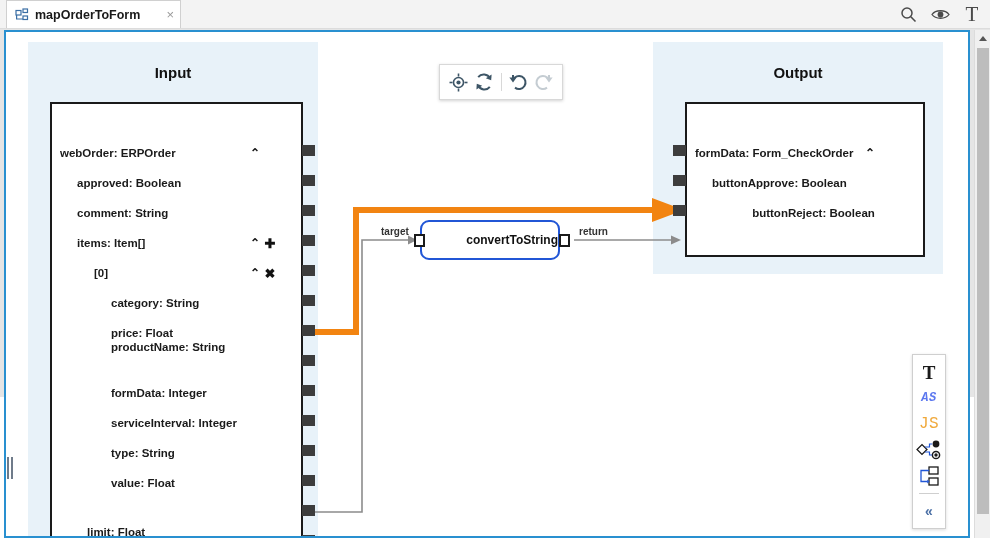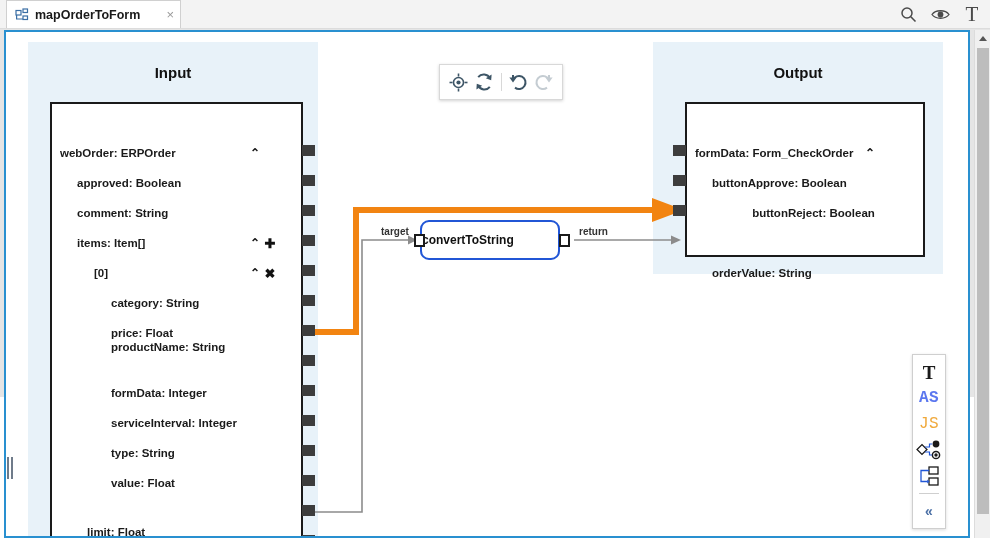--- a/index.html
+++ b/index.html
@@ -44,36 +44,36 @@
   .row{position:relative;height:30px;display:flex;align-items:center;font-size:11.5px;font-weight:bold;color:#1a1a1a;box-sizing:border-box;}
   .row .lbl{white-space:nowrap;}
   .row .acts{position:absolute;display:flex;align-items:center;gap:0px;}
   .caret{display:inline-block;width:14px;text-align:center;font-size:12px;color:#111;cursor:pointer;}
   .plus,.cross{display:inline-block;width:16px;text-align:center;font-size:13px;font-weight:bold;color:#111;cursor:pointer;}
 
   .port{position:absolute;width:13px;height:11px;background:#3d3d3d;}
 
   
   .node{position:absolute;background:#ffffff;border:2px solid #2156d6;border-radius:9px;box-sizing:border-box;
-        display:flex;align-items:center;justify-content:flex-start;font-size:12px;font-weight:bold;color:#111;}
+        display:flex;align-items:center;justify-content:flex-end;font-size:12px;font-weight:bold;color:#111;}
   .nport{position:absolute;width:11px;height:13px;background:#ffffff;border:2px solid #1a1a1a;box-sizing:border-box;}
   .plabel{position:absolute;font-size:10px;font-weight:bold;color:#333;}
 
   
   .ftoolbar{position:absolute;left:433px;top:32px;width:124px;height:36px;background:#ffffff;border:1px solid #d8d8d8;
             box-shadow:0 1px 3px rgba(0,0,0,.18);display:flex;align-items:center;gap:2px;padding:0 6px;box-sizing:border-box;}
   .ftoolbar .tb{width:26px;height:26px;display:flex;align-items:center;justify-content:center;cursor:pointer;}
   .tbsep{width:1px;height:18px;background:#d8d8d8;margin:0 2px;}
 
   
   .palette{position:absolute;right:22px;top:322px;width:34px;background:#ffffff;border:1px solid #cfcfcf;
            box-shadow:0 1px 3px rgba(0,0,0,.15);padding:4px 0;box-sizing:border-box;}
   .pitem{height:26px;display:flex;align-items:center;justify-content:center;cursor:pointer;}
   .p-T{font-family:"Liberation Serif",serif;font-size:19px;font-weight:bold;color:#1a1a1a;line-height:1;}
-  .p-AS{font-family:"Liberation Mono",monospace;font-size:16px;font-weight:bold;color:#5b77ef;letter-spacing:.5px;}
+  .p-AS{font-family:"Liberation Mono",monospace;font-size:12px;font-weight:bold;color:#5b77ef;letter-spacing:.5px;font-style:italic;}
   .p-JS{font-family:"Liberation Mono",monospace;font-size:16px;font-weight:normal;color:#f0a93b;letter-spacing:.5px;}
   .psep{height:1px;background:#cfcfcf;margin:4px 6px;}
   .p-chev{font-size:14px;font-weight:bold;color:#4a6fa5;line-height:1;}
 
   svg{display:block;}
   .edges{position:absolute;left:0;top:0;width:966px;height:508px;pointer-events:none;}
 </style>
 </head>
 <body>
 
@@ -179,23 +179,20 @@
           <span class="lbl">formData: Form_CheckOrder</span>
           <span class="acts" style="left: 168px;">
             <span class="caret">⌃</span>
           </span>
         </div>
         <div class="row" style="position: absolute; left: 25px; top: 64px; right: 8px;">
           <span class="lbl">buttonApprove: Boolean</span>
         </div>
         <div class="row" style="position: absolute; left: 25px; top: 94px; right: 8px; justify-content: center;">
           <span class="lbl">buttonReject: Boolean</span>
-        </div>
-        <div class="row" style="position: absolute; left: 25px; top: 154px; right: 8px;">
-          <span class="lbl">orderValue: String</span>
         </div>
       </div>
 
     <svg class="edges">
 
       <path d="M303 480 L356 480 L356 208 L402 208" fill="none" stroke="#8c8c8c" stroke-width="1.6"></path>
       <polygon points="402,203.5 411,208 402,212.5" fill="#8c8c8c"></polygon>
 
       <path d="M568 208 L665 208" fill="none" stroke="#8c8c8c" stroke-width="1.6"></path>
       <polygon points="665,203.5 675,208 665,212.5" fill="#8c8c8c"></polygon>

